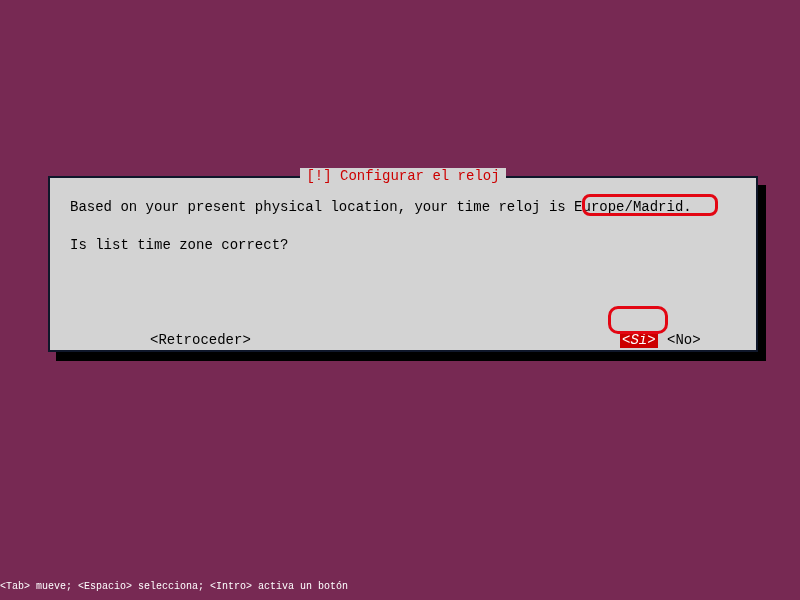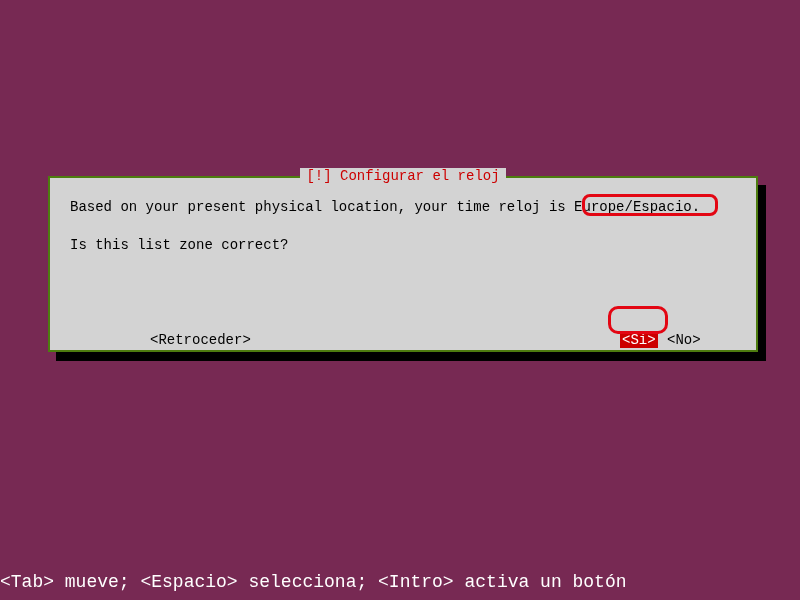--- a/index.html
+++ b/index.html
@@ -20,21 +20,21 @@
       height: 176px;
       background: #000;
     }
     .dialog {
       position: absolute;
       top: 176px;
       left: 48px;
       width: 710px;
       height: 176px;
       background: #d3d3d3;
-      border: 2px solid #4d7c0f;
+      border: 2px solid #0f172a;
       padding: 18px 20px 14px 20px;
       color: #000;
     }
     .dialog-title-wrap {
       position: absolute;
       top: -10px;
       left: 0;
       right: 0;
       text-align: center;
     }
@@ -57,28 +57,29 @@
     .btn {
       position: absolute;
       white-space: nowrap;
     }
     .btn-back { left: 100px; }
     .btn-yes { left: 570px; }
     .btn-yes-inner {
       background: #c00;
       color: #fff;
       padding: 0 2px;
+      font-style: italic;
     }
     .btn-no { left: 617px; }
     .help-line {
       position: absolute;
       bottom: 8px;
       left: 0px;
       color: #fff;
-      font-size: 18px;
+      font-size: 10px;
       white-space: nowrap;
     }
     .annot {
       position: absolute;
       border: 3px solid #e30613;
       border-radius: 8px;
       pointer-events: none;
     }
     .annot-tz {
       top: 194px;
@@ -99,25 +100,25 @@
 
 <div class="dialog-shadow"></div>
 
 <div class="dialog">
   <div class="dialog-title-wrap">
     <span class="dialog-title">[!] Configurar el reloj</span>
   </div>
 
   <div class="body-text">
     <div>
-      <span>Based on your present physical location, your time reloj is </span><span>Europe/Espacio</span><span>.</span>
+      <span>Based on your present physical location, your time reloj is </span><span>Europe/Madrid</span><span>.</span>
     </div>
     <div style="height:8px"></div>
     <div style="height:8px"></div>
-    <div>Is this list zone correct?</div>
+    <div>Is list time zone correct?</div>
   </div>
 
   <div class="buttons-row">
     <span class="btn btn-back">&lt;Retroceder&gt;</span>
     <span class="btn btn-yes">
       <span class="btn-yes-inner">&lt;Sí&gt;</span>
     </span>
     <span class="btn btn-no">&lt;No&gt;</span>
   </div>
 </div>

